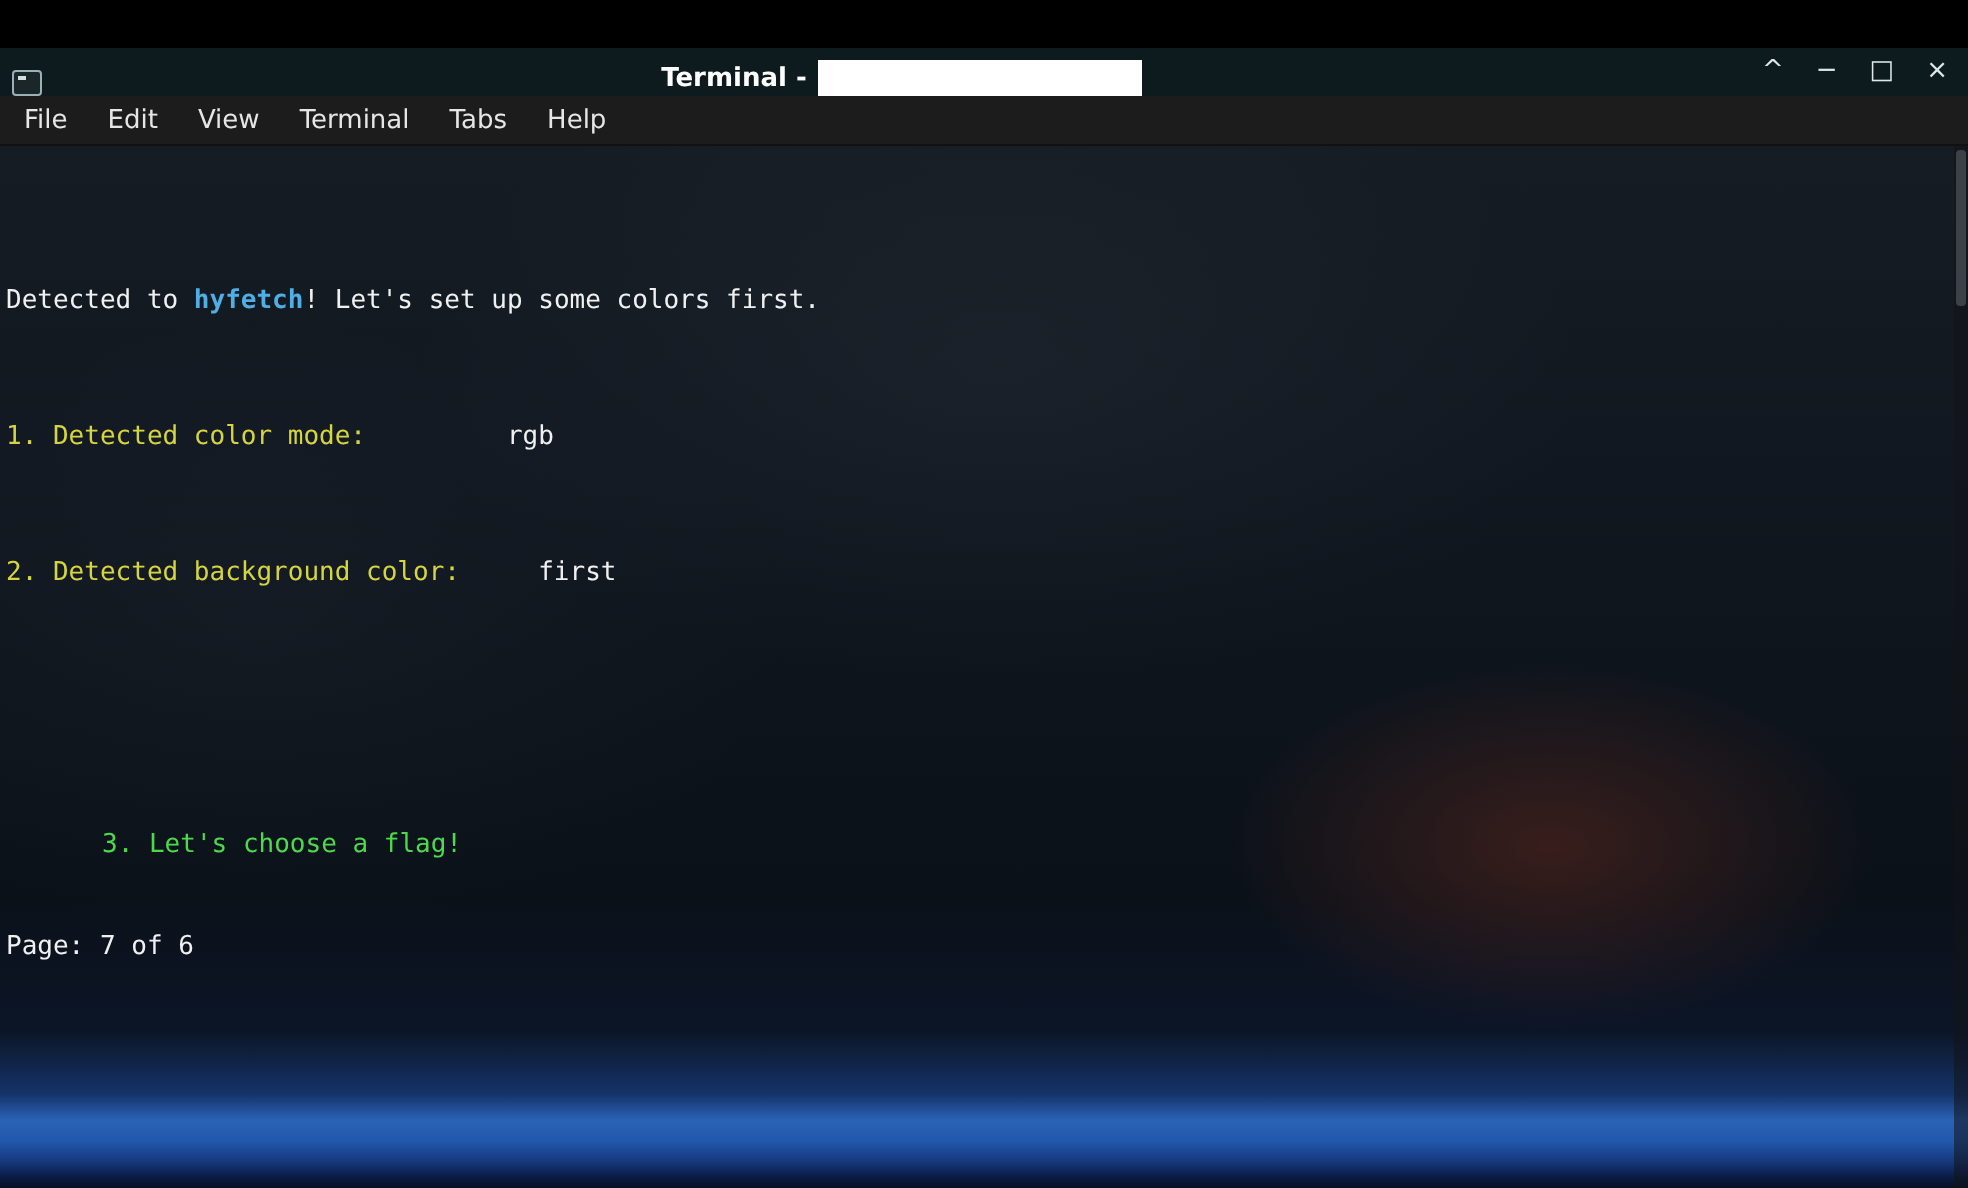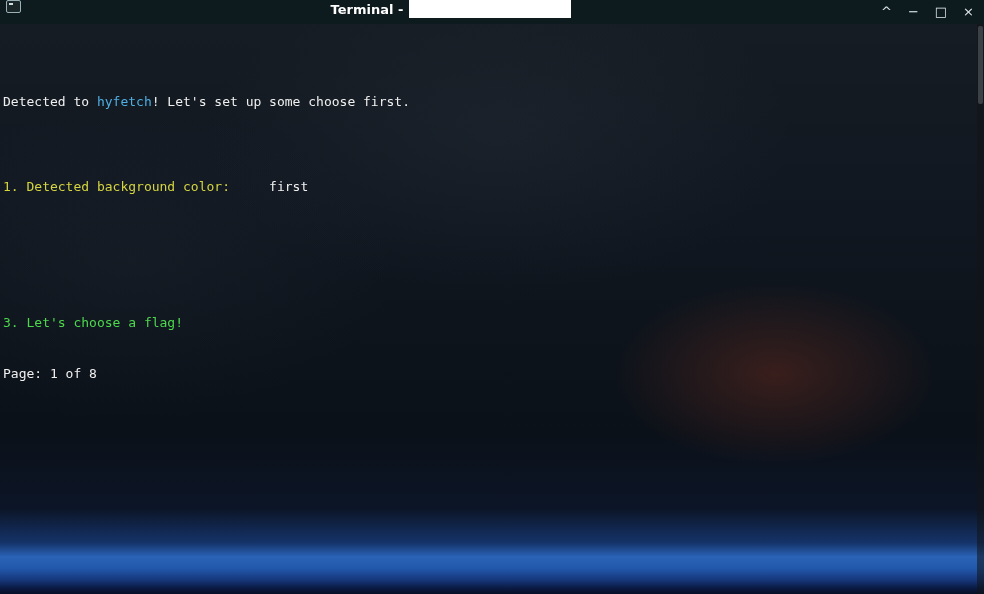--- a/index.html
+++ b/index.html
@@ -3,22 +3,22 @@
 <meta charset="utf-8">
 <style>
   * { box-sizing: border-box; margin: 0; padding: 0; }
   html, body { width: 984px; height: 594px; overflow: hidden; background: #000; }
   body { font-family: "DejaVu Sans", sans-serif; }
 
   .window { width: 984px; height: 594px; display: flex; flex-direction: column; }
 
   
   .titlebar {
-    height: 24px; background: #0d1a1e; display: flex; align-items: flex-start;
-    color: #eef3f4; flex: 0 0 auto;
+    height: 24px; background: #0d1a1e; display: flex; align-items: flex-end;
+    color: #eef3f4; flex: 0 0 auto; margin-top: 24px;
   }
   .win-icon {
     width: 15px; height: 13px; margin-left: 6px; border: 1px solid #9ab1b5;
     background: #1b2629; border-radius: 2px; position: relative; flex: 0 0 auto;
   }
   .win-icon::after {
     content: ""; position: absolute; left: 2px; top: 2px; width: 4px; height: 2px;
     background: #cfe0e3;
   }
   .title-group {
@@ -50,22 +50,22 @@
       radial-gradient(420px 230px at 500px 110px, rgba(95,105,120,0.10), rgba(95,105,120,0) 70%),
       radial-gradient(380px 220px at 130px 240px, rgba(85,95,110,0.08), rgba(85,95,110,0) 70%),
       linear-gradient(180deg,
         #151c23 0%, #121821 28%, #0e141c 52%, #0b1119 72%,
         #0c1527 85%, #153369 91%, #2a63b7 93.5%, #2258ab 95.5%,
         #16377c 97.5%, #0a1a42 99%, #060f26 100%);
   }
   .line { height: 17px; }
   .blank { height: 17px; }
   .yellow { color: var(--yellow, #d5d53f); }
-  .green  { color: var(--green, #4cd94c); }
-  .brand  { color: var(--brand, #4faee3); font-weight: normal; }
+  .green  { color: var(--green, #4cd94c); margin-left: 48px; }
+  .brand  { color: var(--brand, #4faee3); font-weight: bold; }
 
   
   .scrollbar {
     position: absolute; top: 0; right: 0; bottom: 0; width: 7px;
     background: rgba(18,20,23,0.55);
   }
   .scroll-thumb {
     position: absolute; top: 2px; right: 1px; width: 5px; height: 78px;
     background: rgba(110,118,124,0.45); border-radius: 2px;
   }
@@ -82,32 +82,41 @@
       <span class="redacted"></span>
     </div>
     <div class="controls">
       <span>^</span>
       <span>−</span>
       <span>□</span>
       <span>×</span>
     </div>
   </div>
 
+  <div class="menubar">
+    <span>File</span>
+    <span>Edit</span>
+    <span>View</span>
+    <span>Terminal</span>
+    <span>Tabs</span>
+    <span>Help</span>
+  </div>
 
   <div class="terminal">
 
-    <div class="line"><span>Detected to </span><span class="brand">hyfetch</span><span>! Let's set up some choose first.</span></div>
+    <div class="line"><span>Detected to </span><span class="brand">hyfetch</span><span>! Let's set up some colors first.</span></div>
 
+    <div class="line"><span class="yellow">1. Detected color mode:         </span><span>rgb</span></div>
 
-    <div class="line"><span class="yellow">1. Detected background color:     </span><span>first</span></div>
+    <div class="line"><span class="yellow">2. Detected background color:     </span><span>first</span></div>
 
     <div class="blank"></div>
 
     <div class="line green">3. Let's choose a flag!</div>
-    <div class="line">Page: 1 of 8</div>
+    <div class="line">Page: 7 of 6</div>
 
     <div class="blank"></div>
 
     
 
     
 
     
 
     

